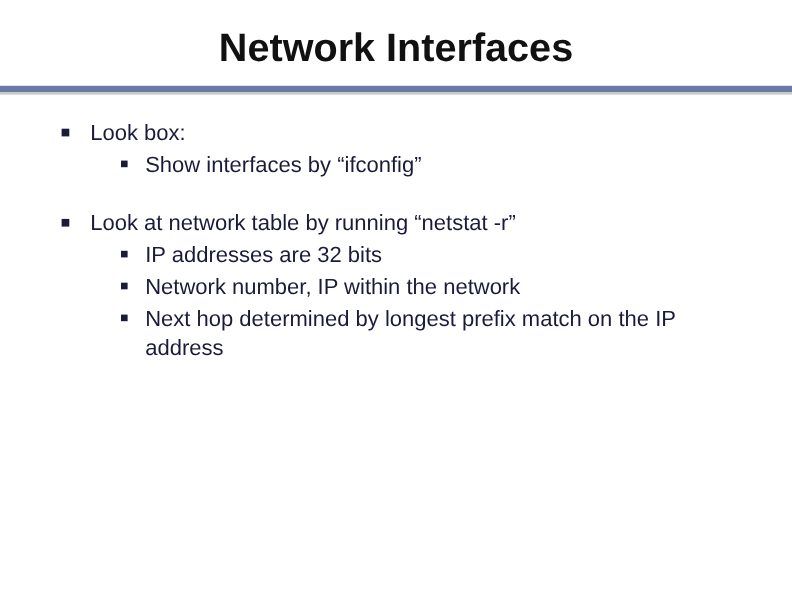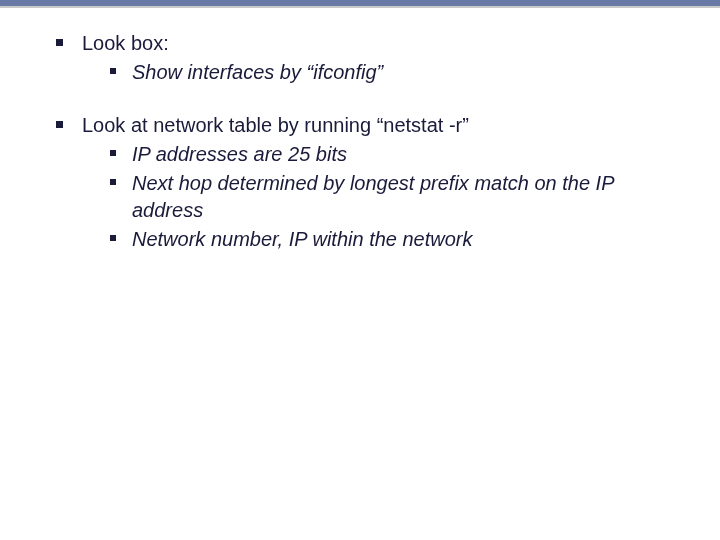--- a/index.html
+++ b/index.html
@@ -60,64 +60,64 @@
     left: 0;
     top: 9px;
     width: 7px;
     height: 7px;
     background: #1a1a3a;
   }
   ul.sub {
     list-style: none;
     margin: 2px 0 0 0;
     padding: 0 0 0 28px;
-    font-style: italic;
   }
   ul.sub > li {
     position: relative;
     padding-left: 22px;
     margin: 2px 0;
   }
   ul.sub > li::before {
     content: "";
     position: absolute;
     left: 0;
     top: 9px;
     width: 6px;
     height: 6px;
     background: #1a1a3a;
   }
 </style>
 </head>
 <body>
 
 <div class="slide">
+  <div class="title">Network Interfaces</div>
   <div class="rule-wrap">
     <div class="rule"></div>
     <div class="rule-shadow"></div>
   </div>
   <div class="content">
     <ul class="top">
       <li>
         <span>Look box:</span>
         <ul class="sub">
           <li>
             <span>Show interfaces by “ifconfig”</span>
           </li>
         </ul>
       </li>
       <li>
         <span>Look at network table by running “netstat -r”</span>
         <ul class="sub">
           <li>
-            <span>IP addresses are 25 bits</span>
+            <span>IP addresses are 32 bits</span>
+          </li>
+          <li>
+            <span>Network number, IP within the network</span>
           </li>
           <li>
             <span>Next hop determined by longest prefix match on the IP address</span>
-          </li>
-          <li>
-            <span>Network number, IP within the network</span>
           </li>
         </ul>
       </li>
     </ul>
   </div>
 </div>
 
 </body></html>

